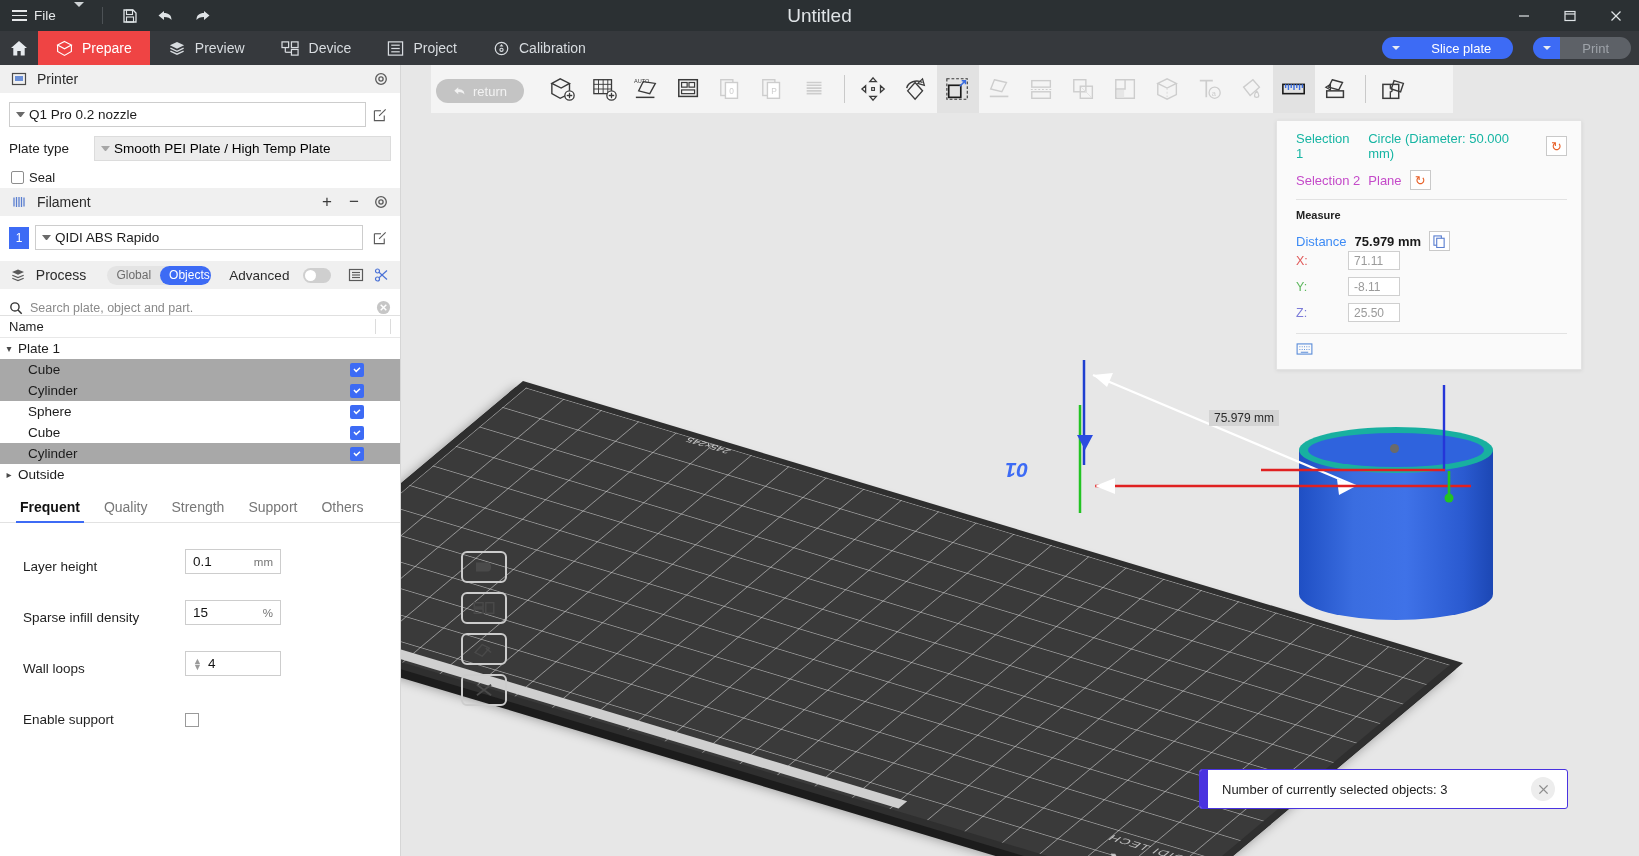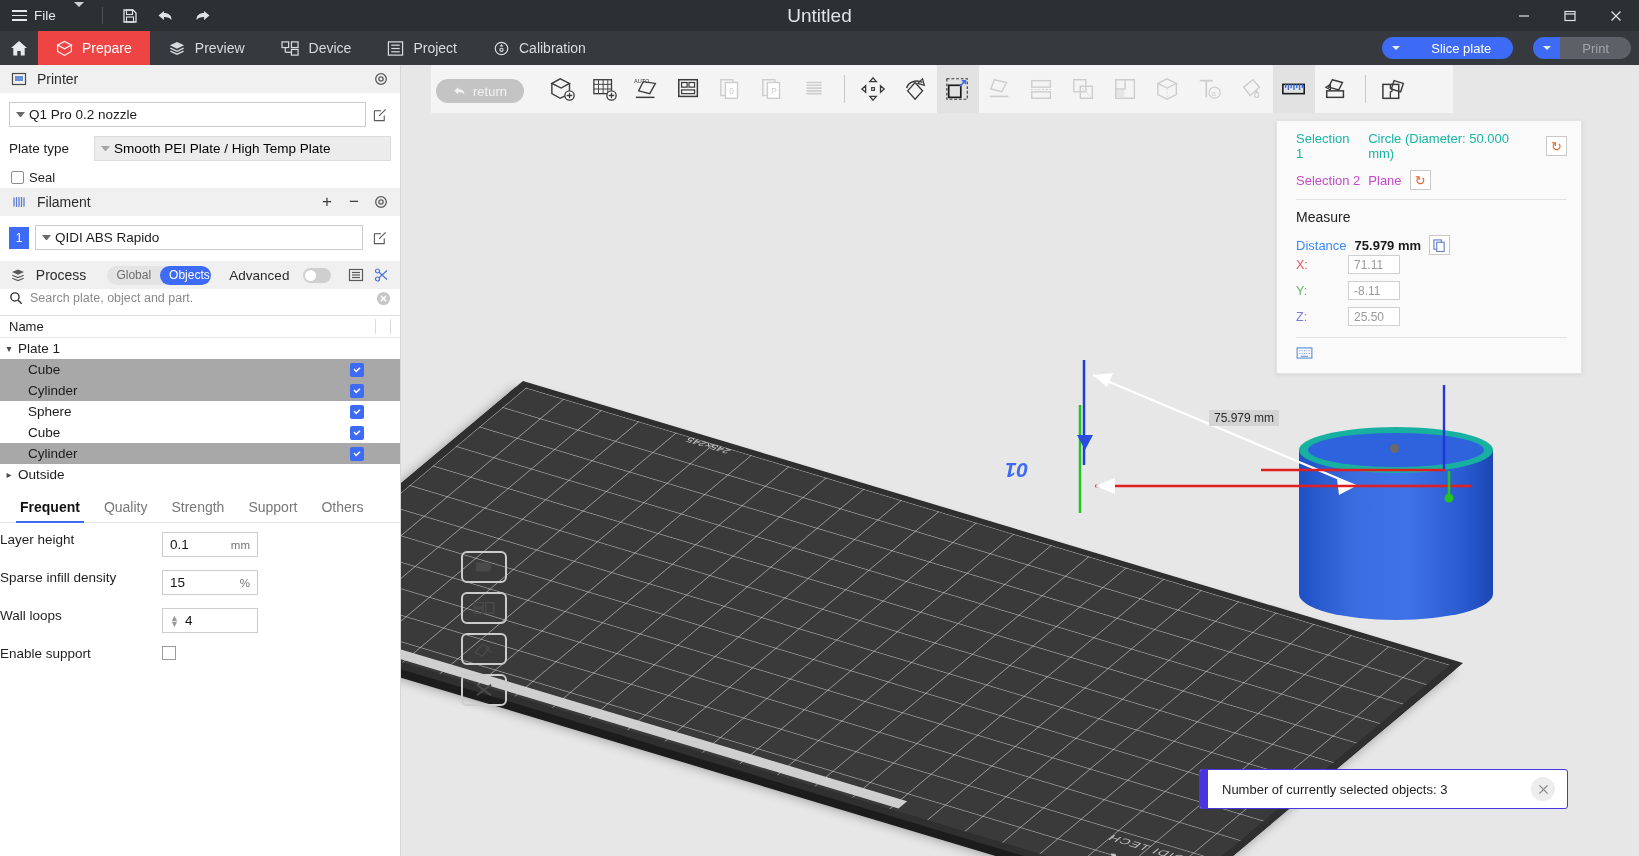--- a/index.html
+++ b/index.html
@@ -96,21 +96,21 @@
 
   .proc-head { margin-top: 11px; }
   .seg { display: flex; background: #e4e4e4; border-radius: 10px; height: 19px; overflow: hidden; font-size: 12px; }
   .seg span { padding: 0 9px; display: flex; align-items: center; color: #6d6d6d; }
   .seg span.on { background: #3d6bf5; color: #fff; border-radius: 10px; }
   .adv-lbl { font-size: 13.5px; color: #2b2b2b; }
   .toggle { width: 30px; height: 15px; background: #cfcfcf; border-radius: 8px; position: relative; }
   .toggle i { position: absolute; left: 2px; top: 2px; width: 11px; height: 11px; background: #fff; border-radius: 50%; }
 
   .search-row {
-    height: 25px; display: flex; align-items: flex-start; gap: 7px;
+    height: 25px; display: flex; align-items: flex-end; gap: 7px;
     padding: 0 9px; border-bottom: 1px solid #e0e0e0; margin-top: 2px;
   }
   .search-row .ph { flex: 1; color: #8a8a8a; font-size: 12.5px; }
 
   .list-head {
     height: 22px; display: flex; align-items: center; padding: 0 9px;
     font-size: 13px; color: #1c1c1c; border-bottom: 1px solid #e8e8e8;
   }
   .list-head .c1 { flex: 1; }
   .list-head .cdiv { width: 1px; height: 15px; background: #dcdcdc; margin: 0 14px; }
@@ -125,21 +125,21 @@
   .vischk {
     width: 14px; height: 14px; background: #3d6bf5; border-radius: 2px;
     display: flex; align-items: center; justify-content: center; flex: none;
   }
 
   .ptabs { display: flex; gap: 0; padding: 0 8px; margin-top: 8px; border-bottom: 1px solid #e2e2e2; }
   .ptab { padding: 6px 12px 7px 12px; font-size: 14px; color: #777; position: relative; }
   .ptab.on { color: #111; font-weight: bold; }
   .ptab.on::after { content: ""; position: absolute; left: 8px; right: 8px; bottom: -1px; height: 2.5px; background: #3d6bf5; }
 
-  .param-row { display: flex; align-items: flex-start; height: 29px; margin-top: 9px; }
+  .param-row { display: flex; align-items: flex-end; height: 29px; margin-top: 22px; padding-left: 23px; }
   .param-lbl { width: 162px; font-size: 13.5px; color: #1f1f1f; }
   .param-box {
     width: 96px; height: 25px; border: 1px solid #cdcdcd; background: #fff;
     display: flex; align-items: center; padding: 0 7px; font-size: 13.5px; color: #141414;
   }
   .param-box .u { margin-left: auto; font-size: 11.5px; color: #757575; }
   .spin { display: flex; flex-direction: column; margin-right: 6px; color: #9a9a9a; line-height: 6px; font-size: 9px; }
   .chk-lg { width: 14px; height: 14px; border: 1px solid #9a9a9a; background: #fff; }
 
   
@@ -168,21 +168,21 @@
     font-size: 13px; box-shadow: 0 1px 4px rgba(0,0,0,.08);
   }
   .sel-line { display: flex; align-items: center; gap: 8px; margin-bottom: 9px; }
   .sel1 { color: #16b5a3; }
   .sel2 { color: #c44ac9; }
   .revert {
     width: 21px; height: 20px; border: 1px solid #c9c9c9; background: #fff;
     display: flex; align-items: center; justify-content: center; color: #e8622a; font-size: 13px;
   }
   .meas-hr { height: 1px; background: #e2e2e2; margin: 5px 0 9px 0; }
-  .meas-title { color: #222; font-size: 14px; margin-bottom: 10px; }
+  .meas-title { color: #222; font-size: 11px; margin-bottom: 10px; font-weight: bold; }
   .dist-line { display: flex; align-items: center; gap: 8px; }
   .dist-lbl { color: #3d8bf5; }
   .dist-val { color: #1a1a1a; font-weight: bold; }
   .copy-btn { width: 21px; height: 20px; border: 1px solid #c9c9c9; background: #fff; display: flex; align-items: center; justify-content: center; }
   .xyz-row { display: flex; align-items: center; margin-bottom: 7px; }
   .xyz-lbl { width: 52px; font-size: 12.5px; }
   .xr { color: #e05b5b; } .yr { color: #5fb85f; } .zr { color: #7b7bd8; }
   .xyz-in {
     width: 52px; height: 19px; border: 1px solid #cfcfcf; background: #fff;
     display: flex; align-items: center; padding: 0 5px; font-size: 12px; color: #9a9a9a;

